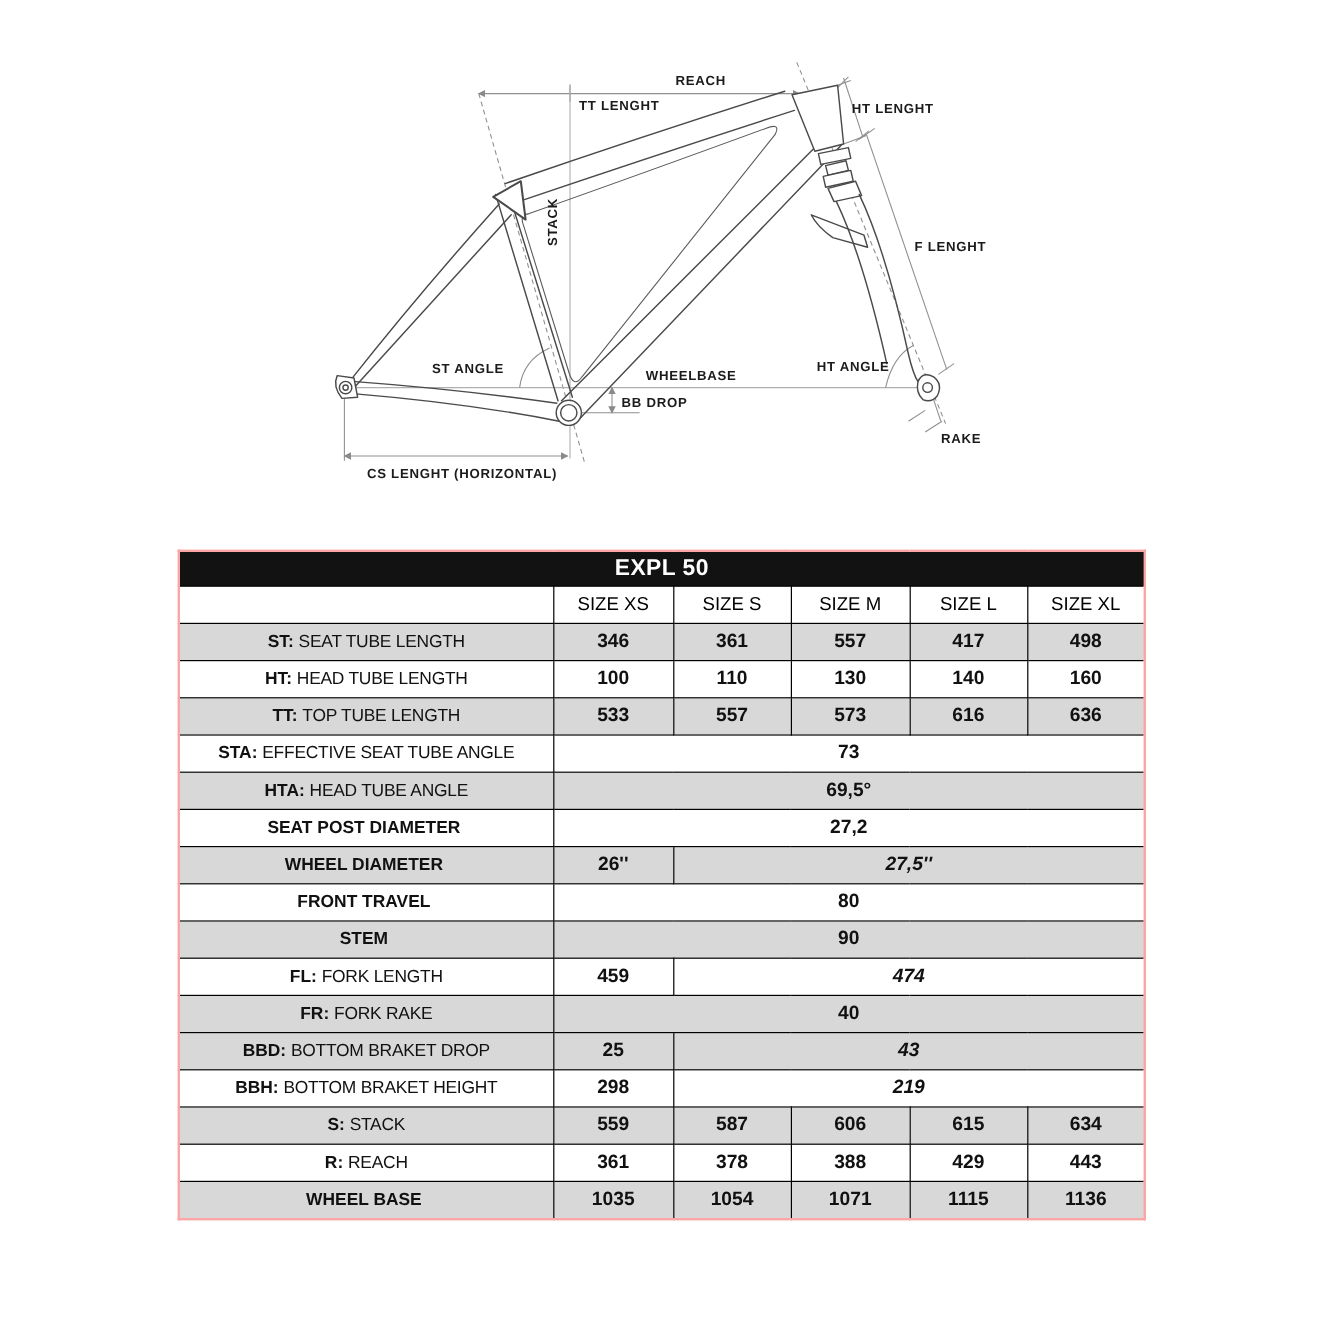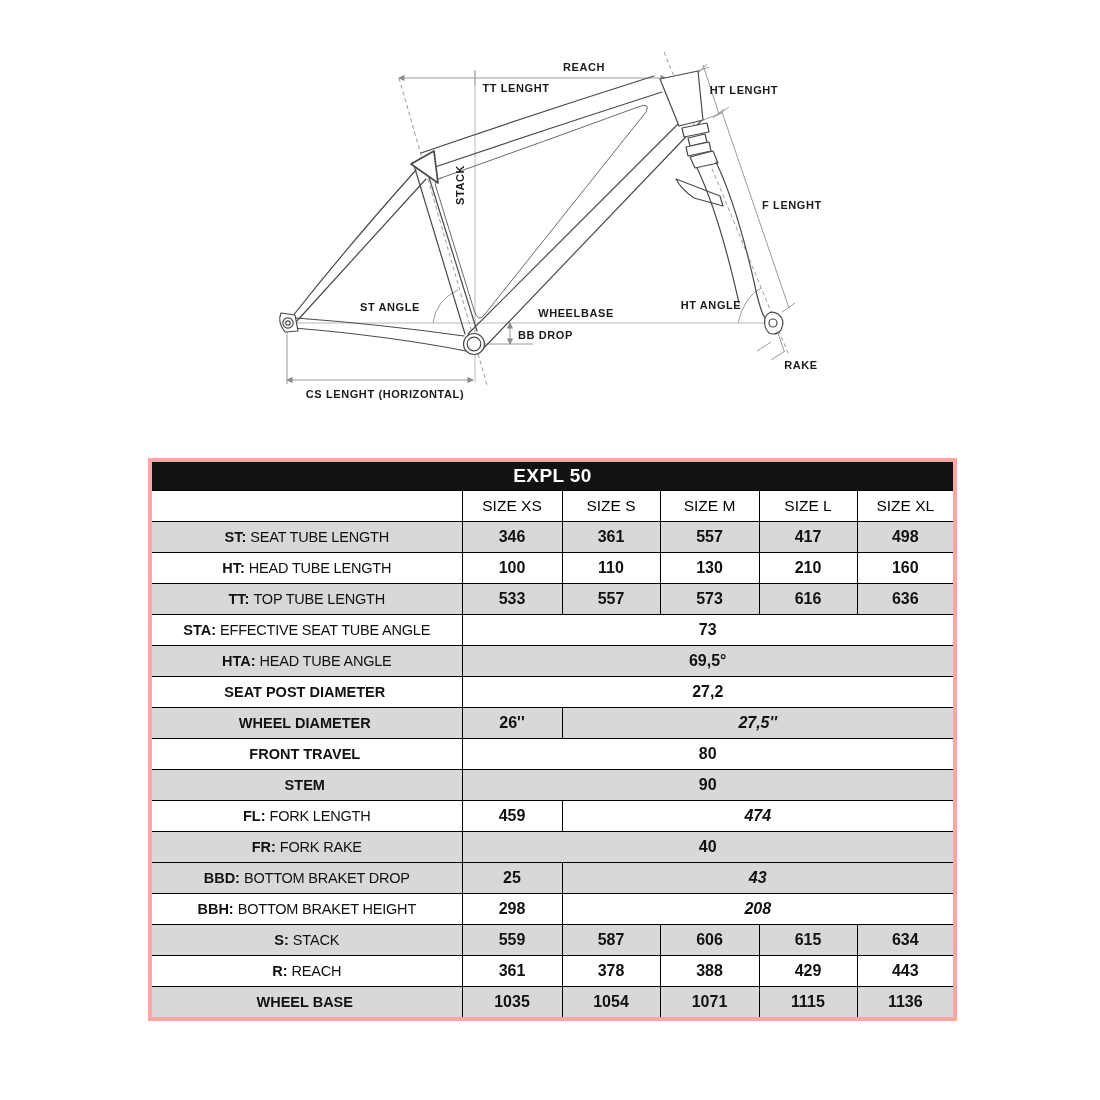--- a/index.html
+++ b/index.html
@@ -10,21 +10,21 @@
   .frame path,.frame line,.frame circle{stroke:#4a4a4a;stroke-width:1.2;fill:none;stroke-linejoin:round;stroke-linecap:round;}
   .frame .thin{stroke-width:0.9;stroke:#5a5a5a;}
   .frame .white{fill:#ffffff;}
   .frame .thick{stroke-width:1.7;}
   .dims line,.dims path{stroke:#8f8f8f;stroke-width:0.9;fill:none;}
   .dims .dash{stroke-dasharray:4 3;}
   .dims .lite{stroke:#b0b0b0;}
   .lbls text{font-family:"Liberation Sans",sans-serif;font-weight:700;font-size:11px;letter-spacing:0.6px;fill:#1b1b1b;text-anchor:middle;}
   .lbls text.start{text-anchor:start;}
 
-  table.geo{position:absolute;left:148px;top:458px;width:805px;border-collapse:collapse;table-layout:fixed;border:4px solid #fca5a5;}
+  table.geo{position:absolute;left:148px;top:458px;width:805px;border-collapse:collapse;table-layout:fixed;border:2px solid #fca5a5;}
   .geo td,.geo th{border:1px solid #000;padding:0;vertical-align:middle;height:30px;overflow:hidden;white-space:nowrap;}
   .geo .ttl{background:#121212;color:#fff;font-size:19px;font-weight:700;text-align:center;height:28px;letter-spacing:0.4px;}
   .geo .size{font-size:15.5px;font-weight:400;text-align:center;height:30px;background:#fff;}
   .geo tr.g{background:#d8d8d8;}
   .geo tr.w{background:#ffffff;}
   .lbl{text-align:center;padding-left:7px;font-size:14.5px;color:#111;}
   .pfx{font-weight:700;margin-right:4px;}
   .lbl .rst{font-weight:400;letter-spacing:-0.2px;}
   .val{text-align:center;font-weight:700;font-size:16px;color:#111;}
   .rest{padding-right:98px;font-style:italic;}
@@ -141,21 +141,21 @@
         <td class="val">361</td>
         <td class="val">557</td>
         <td class="val">417</td>
         <td class="val">498</td>
       </tr>
       <tr class="w">
         <td class="lbl"><b class="pfx">HT:</b><span class="rst">HEAD TUBE LENGTH</span></td>
         <td class="val">100</td>
         <td class="val">110</td>
         <td class="val">130</td>
-        <td class="val">210</td>
+        <td class="val">140</td>
         <td class="val">160</td>
       </tr>
       <tr class="g">
         <td class="lbl"><b class="pfx">TT:</b><span class="rst">TOP TUBE LENGTH</span></td>
         <td class="val">533</td>
         <td class="val">557</td>
         <td class="val">573</td>
         <td class="val">616</td>
         <td class="val">636</td>
       </tr>
@@ -194,21 +194,21 @@
         <td class="val" colspan="5">40</td>
       </tr>
       <tr class="g">
         <td class="lbl"><b class="pfx">BBD:</b><span class="rst">BOTTOM BRAKET DROP</span></td>
         <td class="val">25</td>
         <td class="val rest" colspan="4">43</td>
       </tr>
       <tr class="w">
         <td class="lbl"><b class="pfx">BBH:</b><span class="rst">BOTTOM BRAKET HEIGHT</span></td>
         <td class="val">298</td>
-        <td class="val rest" colspan="4">208</td>
+        <td class="val rest" colspan="4">219</td>
       </tr>
       <tr class="g">
         <td class="lbl"><b class="pfx">S:</b><span class="rst">STACK</span></td>
         <td class="val">559</td>
         <td class="val">587</td>
         <td class="val">606</td>
         <td class="val">615</td>
         <td class="val">634</td>
       </tr>
       <tr class="w">

